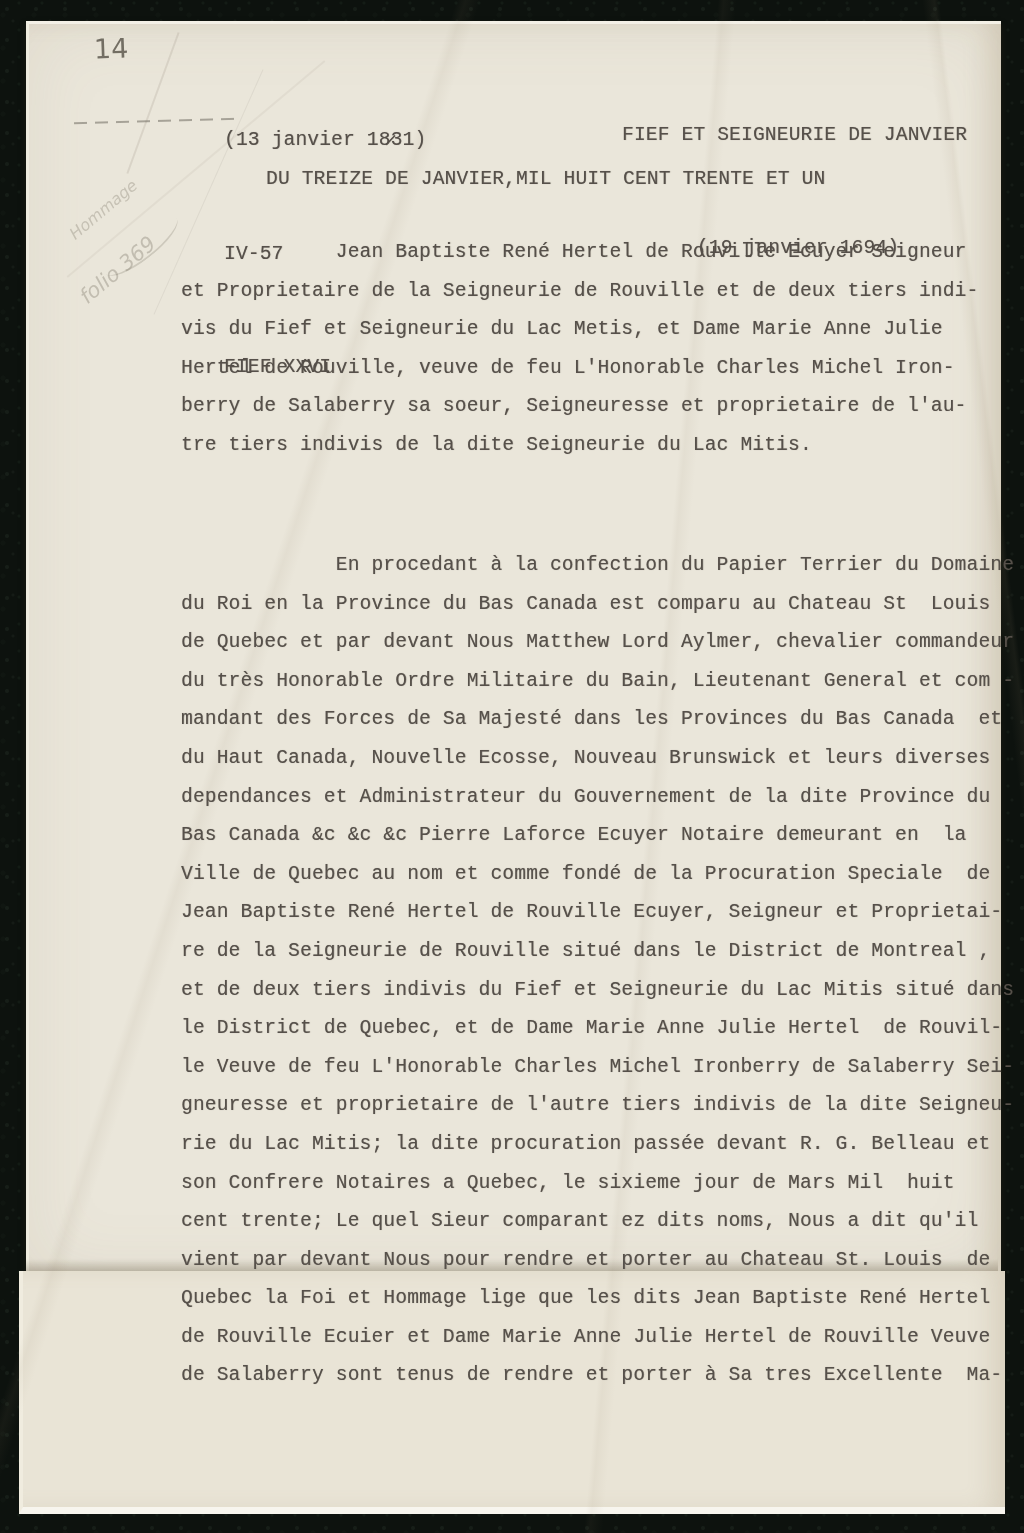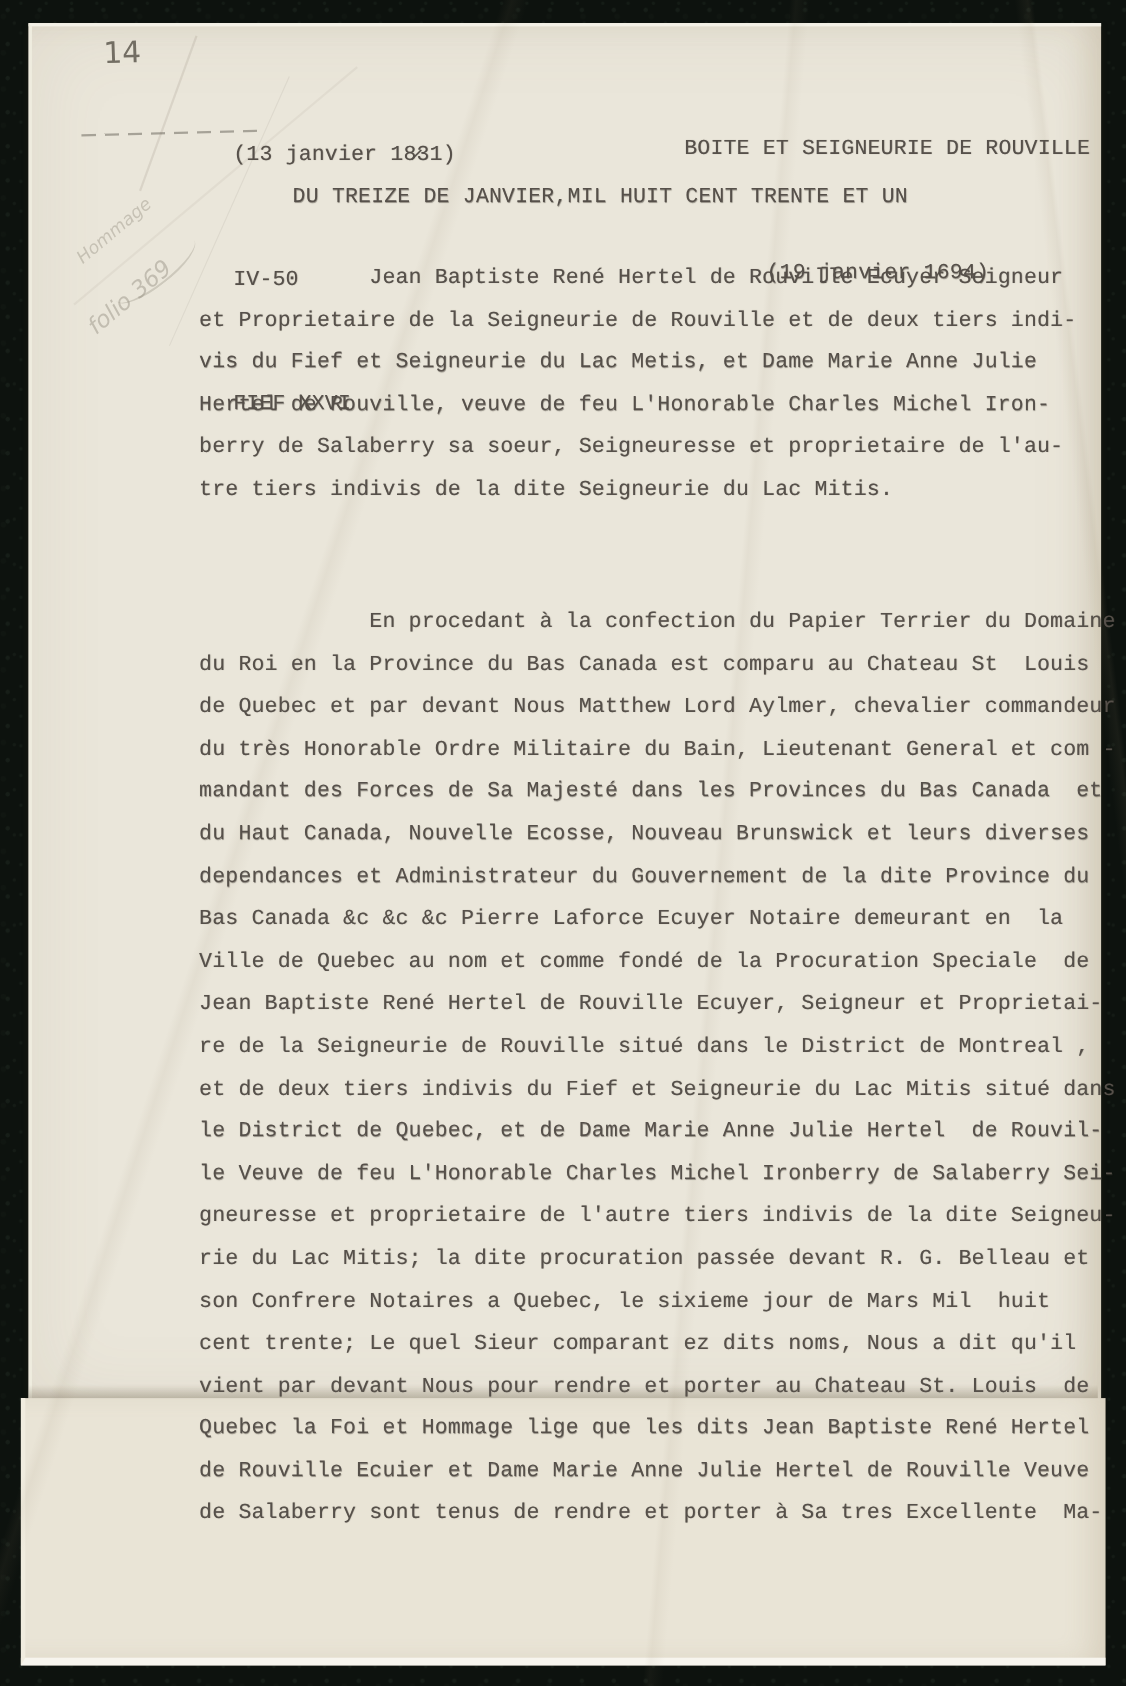--- a/index.html
+++ b/index.html
@@ -38,21 +38,21 @@
       linear-gradient(95deg,  transparent 62%, rgba(140,125,100,.07) 62.5%, transparent 63.6%),
       linear-gradient(263deg, transparent 7%,  rgba(150,135,108,.09) 7.4%,  transparent 8.4%);
   }
   .content{position:absolute;inset:0;z-index:6;color:#56504a;}
   .typed{
     position:absolute;font-size:19.5px;letter-spacing:.2px;white-space:pre;
     text-shadow:.4px .3px .7px rgba(70,63,55,.5);
   }
   .ln{white-space:pre;height:38.6px;line-height:38.6px;}
   .para{line-height:38.6px;}
-  .hdr-left{line-height:37.5px;}
+  .hdr-left{line-height:37.5px;margin-left:12px;}
   .hdr-right{width:352px;line-height:37px;}
   .hdr-right .sub{text-align:center;}
   .pencil{position:absolute;color:#5f5a50;font-family:"DejaVu Sans",sans-serif;}
   .hw-num{left:94px;top:33px;font-size:27px;transform:rotate(-2deg);opacity:.85;}
   .pencil-dash{
     position:absolute;left:74px;top:120px;width:164px;height:2px;opacity:.55;
     transform:rotate(-1.5deg);
     background:repeating-linear-gradient(90deg,#6f6b61 0 13px,transparent 13px 21px);
   }
   .crease{position:absolute;background:rgba(115,105,88,.32);pointer-events:none;}
@@ -85,26 +85,26 @@
     <div class="crease crease-a"></div>
     <div class="crease crease-b"></div>
     <div class="crease crease-c"></div>
 
     <div class="annot annot-1">Hommage</div>
     <div class="squiggle"></div>
     <div class="annot annot-2">folio 369</div>
 
     <div class="typed hdr-left" style="left:212px;top:46px;">
       <div class="ln">(13 janvier 18̷31)</div>
-      <div class="ln">IV-50</div>
+      <div class="ln">IV-57</div>
       <div class="ln">FIEF XXVI</div>
     </div>
 
     <div class="typed hdr-right" style="left:622px;top:42px;">
-      <div class="ln">BOITE ET SEIGNEURIE DE ROUVILLE</div>
+      <div class="ln">FIEF ET SEIGNEURIE DE JANVIER</div>
       <div class="ln sub">(19 janvier 1694)</div>
     </div>
 
     <div class="typed" style="left:266px;top:168px;text-align:center;">DU TREIZE DE JANVIER,MIL HUIT CENT TRENTE ET UN</div>
 
     <div class="typed para" style="left:181px;top:233px;width:812px;"><div class="ln">             Jean Baptiste René Hertel de Rouville Ecuyer Seigneur</div><div class="ln">et Proprietaire de la Seigneurie de Rouville et de deux tiers indi-</div><div class="ln">vis du Fief et Seigneurie du Lac Metis, et Dame Marie Anne Julie</div><div class="ln">Hertel de Rouville, veuve de feu L'Honorable Charles Michel Iron-</div><div class="ln">berry de Salaberry sa soeur, Seigneuresse et proprietaire de l'au-</div><div class="ln">tre tiers indivis de la dite Seigneurie du Lac Mitis.</div></div>
 
     <div class="typed para" style="left:181px;top:546px;width:818px;"><div class="ln">             En procedant à la confection du Papier Terrier du Domaine</div><div class="ln">du Roi en la Province du Bas Canada est comparu au Chateau St  Louis</div><div class="ln">de Quebec et par devant Nous Matthew Lord Aylmer, chevalier commandeur</div><div class="ln">du très Honorable Ordre Militaire du Bain, Lieutenant General et com -</div><div class="ln">mandant des Forces de Sa Majesté dans les Provinces du Bas Canada  et</div><div class="ln">du Haut Canada, Nouvelle Ecosse, Nouveau Brunswick et leurs diverses</div><div class="ln">dependances et Administrateur du Gouvernement de la dite Province du</div><div class="ln">Bas Canada &amp;c &amp;c &amp;c Pierre Laforce Ecuyer Notaire demeurant en  la</div><div class="ln">Ville de Quebec au nom et comme fondé de la Procuration Speciale  de</div><div class="ln">Jean Baptiste René Hertel de Rouville Ecuyer, Seigneur et Proprietai-</div><div class="ln">re de la Seigneurie de Rouville situé dans le District de Montreal ,</div><div class="ln">et de deux tiers indivis du Fief et Seigneurie du Lac Mitis situé dans</div><div class="ln">le District de Quebec, et de Dame Marie Anne Julie Hertel  de Rouvil-</div><div class="ln">le Veuve de feu L'Honorable Charles Michel Ironberry de Salaberry Sei-</div><div class="ln">gneuresse et proprietaire de l'autre tiers indivis de la dite Seigneu-</div><div class="ln">rie du Lac Mitis; la dite procuration passée devant R. G. Belleau et</div><div class="ln">son Confrere Notaires a Quebec, le sixieme jour de Mars Mil  huit</div><div class="ln">cent trente; Le quel Sieur comparant ez dits noms, Nous a dit qu'il</div><div class="ln">vient par devant Nous pour rendre et porter au Chateau St. Louis  de</div><div class="ln">Quebec la Foi et Hommage lige que les dits Jean Baptiste René Hertel</div><div class="ln">de Rouville Ecuier et Dame Marie Anne Julie Hertel de Rouville Veuve</div><div class="ln">de Salaberry sont tenus de rendre et porter à Sa tres Excellente  Ma-</div></div>
 
   </div>

